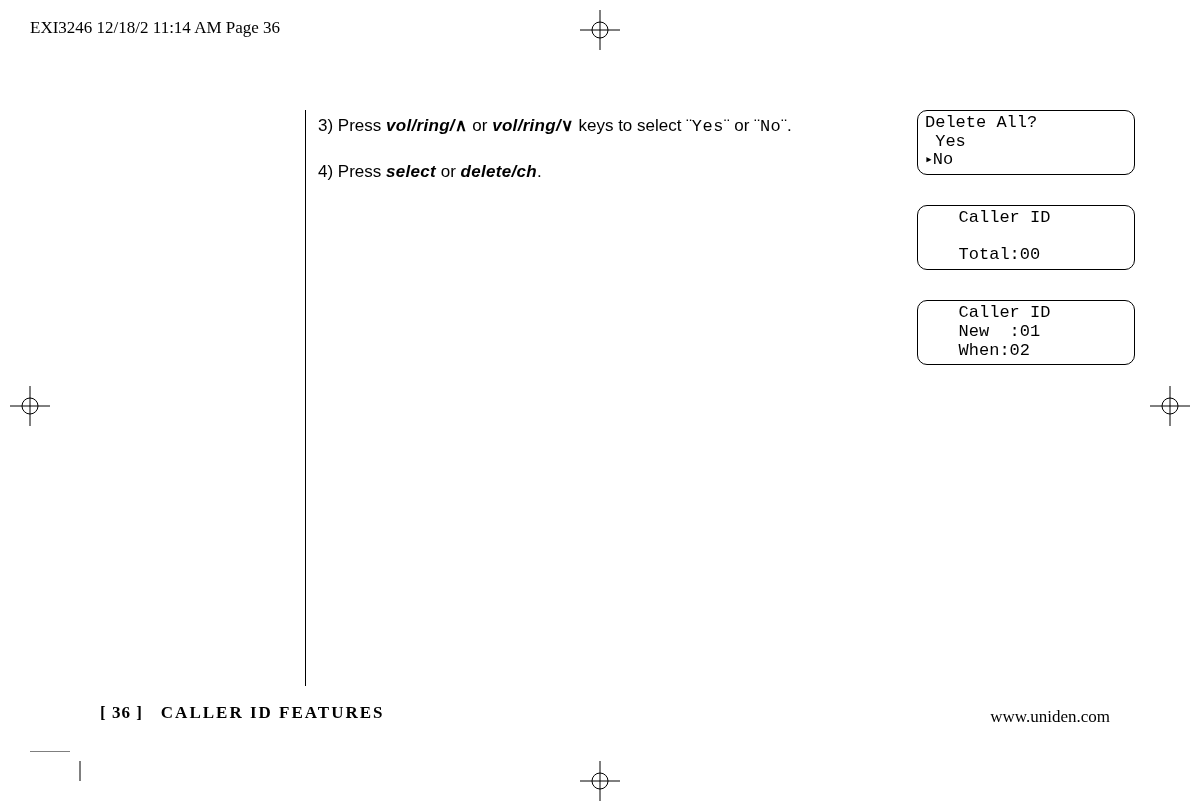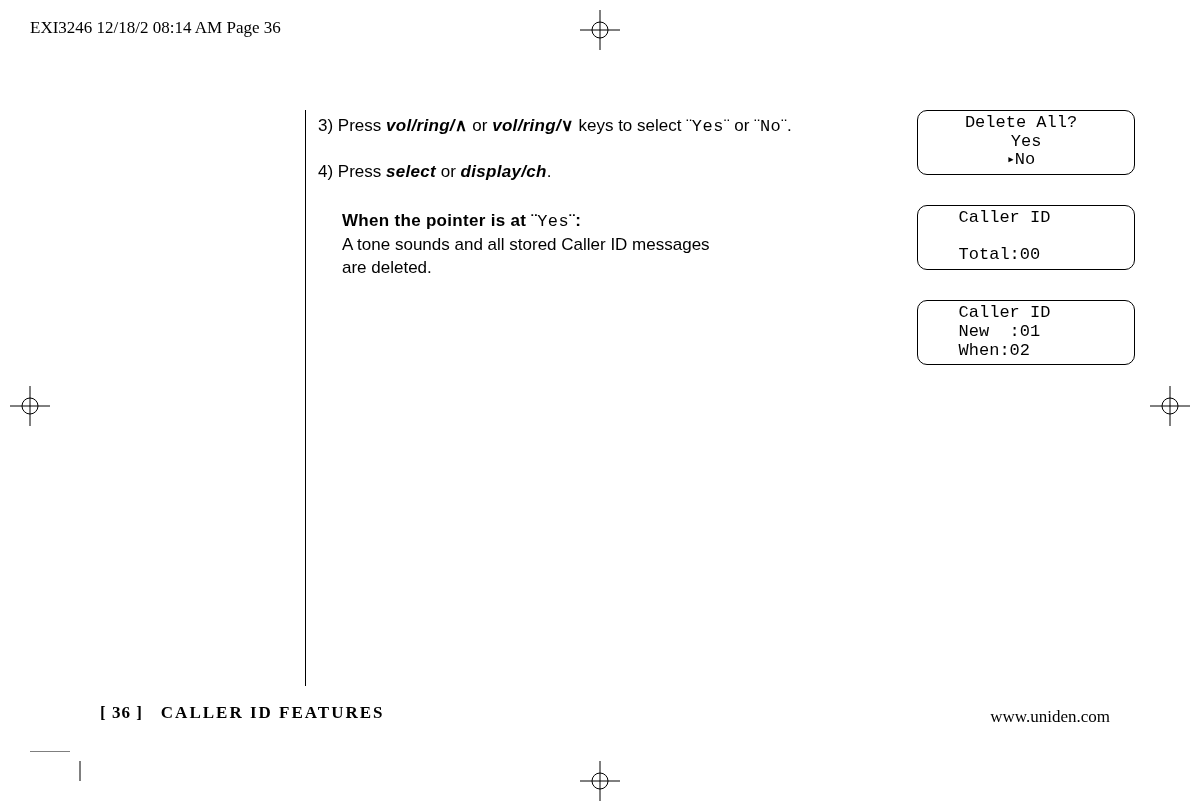--- a/index.html
+++ b/index.html
@@ -90,21 +90,21 @@
     border: 1.5px solid #000;
     border-radius: 10px;
     padding: 3px 10px 4px 10px;
     font-family: "Courier New", monospace;
     font-size: 17px;
     line-height: 1.1;
     margin-bottom: 30px;
     white-space: pre;
     box-sizing: border-box;
   }
-  .screen.first { padding-left: 0; text-align: center; }
+  .screen.first { padding-left: 7px; }
   .pointer { font-size: 13px; vertical-align: 1px; }
   .footer {
     position: absolute;
     left: 100px;
     right: 90px;
     top: 703px;
     font-family: "Times New Roman", serif;
   }
   .footer .pg {
     font-weight: bold;
@@ -121,21 +121,21 @@
   .footer .url {
     position: absolute;
     right: 0;
     top: 4px;
     font-size: 17px;
   }
 </style>
 </head>
 <body>
 
-<div class="header-text">EXI3246  12/18/2  08:14 AM  Page 36</div>
+<div class="header-text">EXI3246  12/18/2  11:14 AM  Page 36</div>
 
 <div class="crop-mark crop-top">
 <svg viewBox="0 0 40 40">
       <line x1="20" y1="0" x2="20" y2="40" stroke="#000" stroke-width="1"></line>
       <line x1="0" y1="20" x2="40" y2="20" stroke="#000" stroke-width="1"></line>
       <circle cx="20" cy="20" r="8" fill="none" stroke="#000" stroke-width="1"></circle>
     </svg>
 </div>
 <div class="crop-mark crop-bottom">
 <svg viewBox="0 0 40 40">
@@ -166,28 +166,23 @@
     </svg>
 </div>
 
 <div class="page">
 
   <div class="step">
     <span class="num">3)</span><span> Press </span><span class="bi">vol/ring/</span><span class="bi arrow">∧</span><span> or </span><span class="bi">vol/ring/</span><span class="bi arrow">∨</span><span> keys to select </span><span>¨</span><span class="lcd-inline">Yes</span><span>¨</span><span> or </span><span>¨</span><span class="lcd-inline">No</span><span>¨</span><span>.</span>
   </div>
 
   <div class="step" style="margin-bottom:26px;">
-    <span class="num">4)</span><span> Press </span><span class="bi">select</span><span> or </span><span class="bi">display/ch</span><span>.</span>
-  </div>
-
-  <div class="sub">
-    <span class="b"><span>When the pointer is at </span><span>¨</span><span class="lcd-inline" style="font-weight:normal;">Yes</span><span>¨</span><span>:</span></span><br>
-    <span>A tone sounds and all stored Caller ID messages</span><br>
-    <span>are deleted.</span>
-  </div>
+    <span class="num">4)</span><span> Press </span><span class="bi">select</span><span> or </span><span class="bi">delete/ch</span><span>.</span>
+  </div>
+
 
   <div class="sub">
     <br>
   </div>
 
   <div class="screens">
     <div class="screen first"><span>Delete All?</span>
 <span> Yes</span>
 <span class="pointer">▸</span><span>No</span></div>
 

